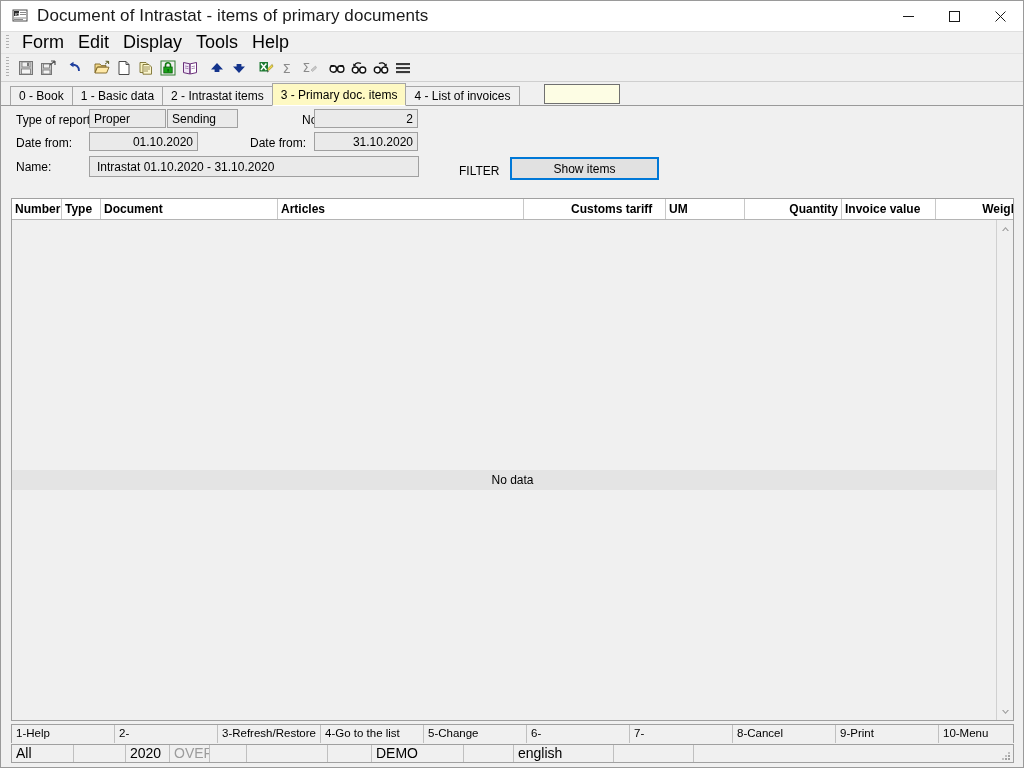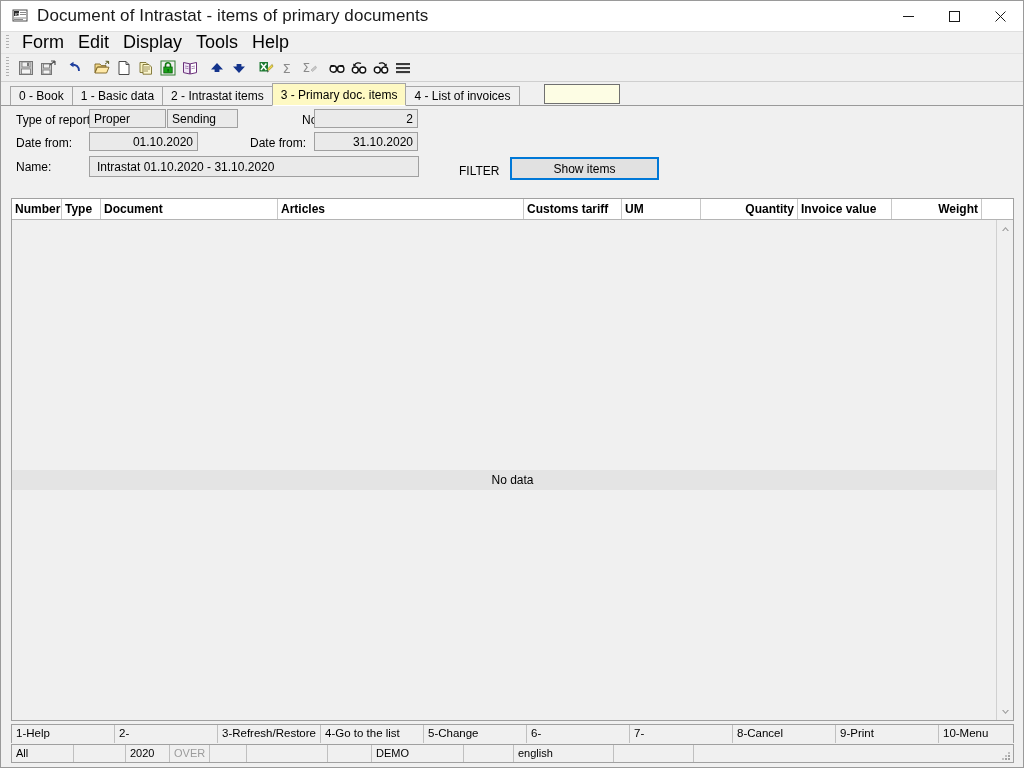--- a/index.html
+++ b/index.html
@@ -303,21 +303,21 @@
     display: flex;
     background: #f0f0f0;
     border: 1px solid #a0a0a0;
     box-sizing: border-box;
     margin: 1px 9px 0 10px;
     position: relative;
   }
   .st {
     box-sizing: border-box;
     border-right: 1px solid #c0c0c0;
-    font-size: 11px;
+    font-size: 14px;
     line-height: 17px;
     padding-left: 4px;
     white-space: nowrap;
     overflow: hidden;
     flex: none;
   }
   .st.dim { color: #9c9c9c; }
   #resize-grip {
     position: absolute;
     right: 2px;
@@ -551,21 +551,21 @@
     <div class="lbl" style="left:458px; top:58px; font-size:12px;">FILTER</div>
     <div id="show-items-btn" style="left:509px; top:51px;">Show items</div>
   </div>
 
   <div id="grid-outer">
     <div id="grid-header">
         <div class="col-h" style="width: 50px;">Number</div>
         <div class="col-h" style="width: 39px;">Type</div>
         <div class="col-h" style="width: 177px;">Document</div>
         <div class="col-h" style="width: 246px;">Articles</div>
-        <div class="col-h" style="width: 98px;">Customs tariff</div>
+        <div class="col-h" style="width: 98px; margin-left: 44px;">Customs tariff</div>
         <div class="col-h" style="width: 79px;">UM</div>
         <div class="col-h right" style="width: 97px;">Quantity</div>
         <div class="col-h" style="width: 94px;">Invoice value</div>
         <div class="col-h right" style="width: 90px;">Weight</div>
         <div style="flex: 1 1 0%;"></div>
       </div>
     <div id="grid-body">
       <div id="no-data-row">No data</div>
       <div id="v-scroll">
         <div class="sb-arrow up">

